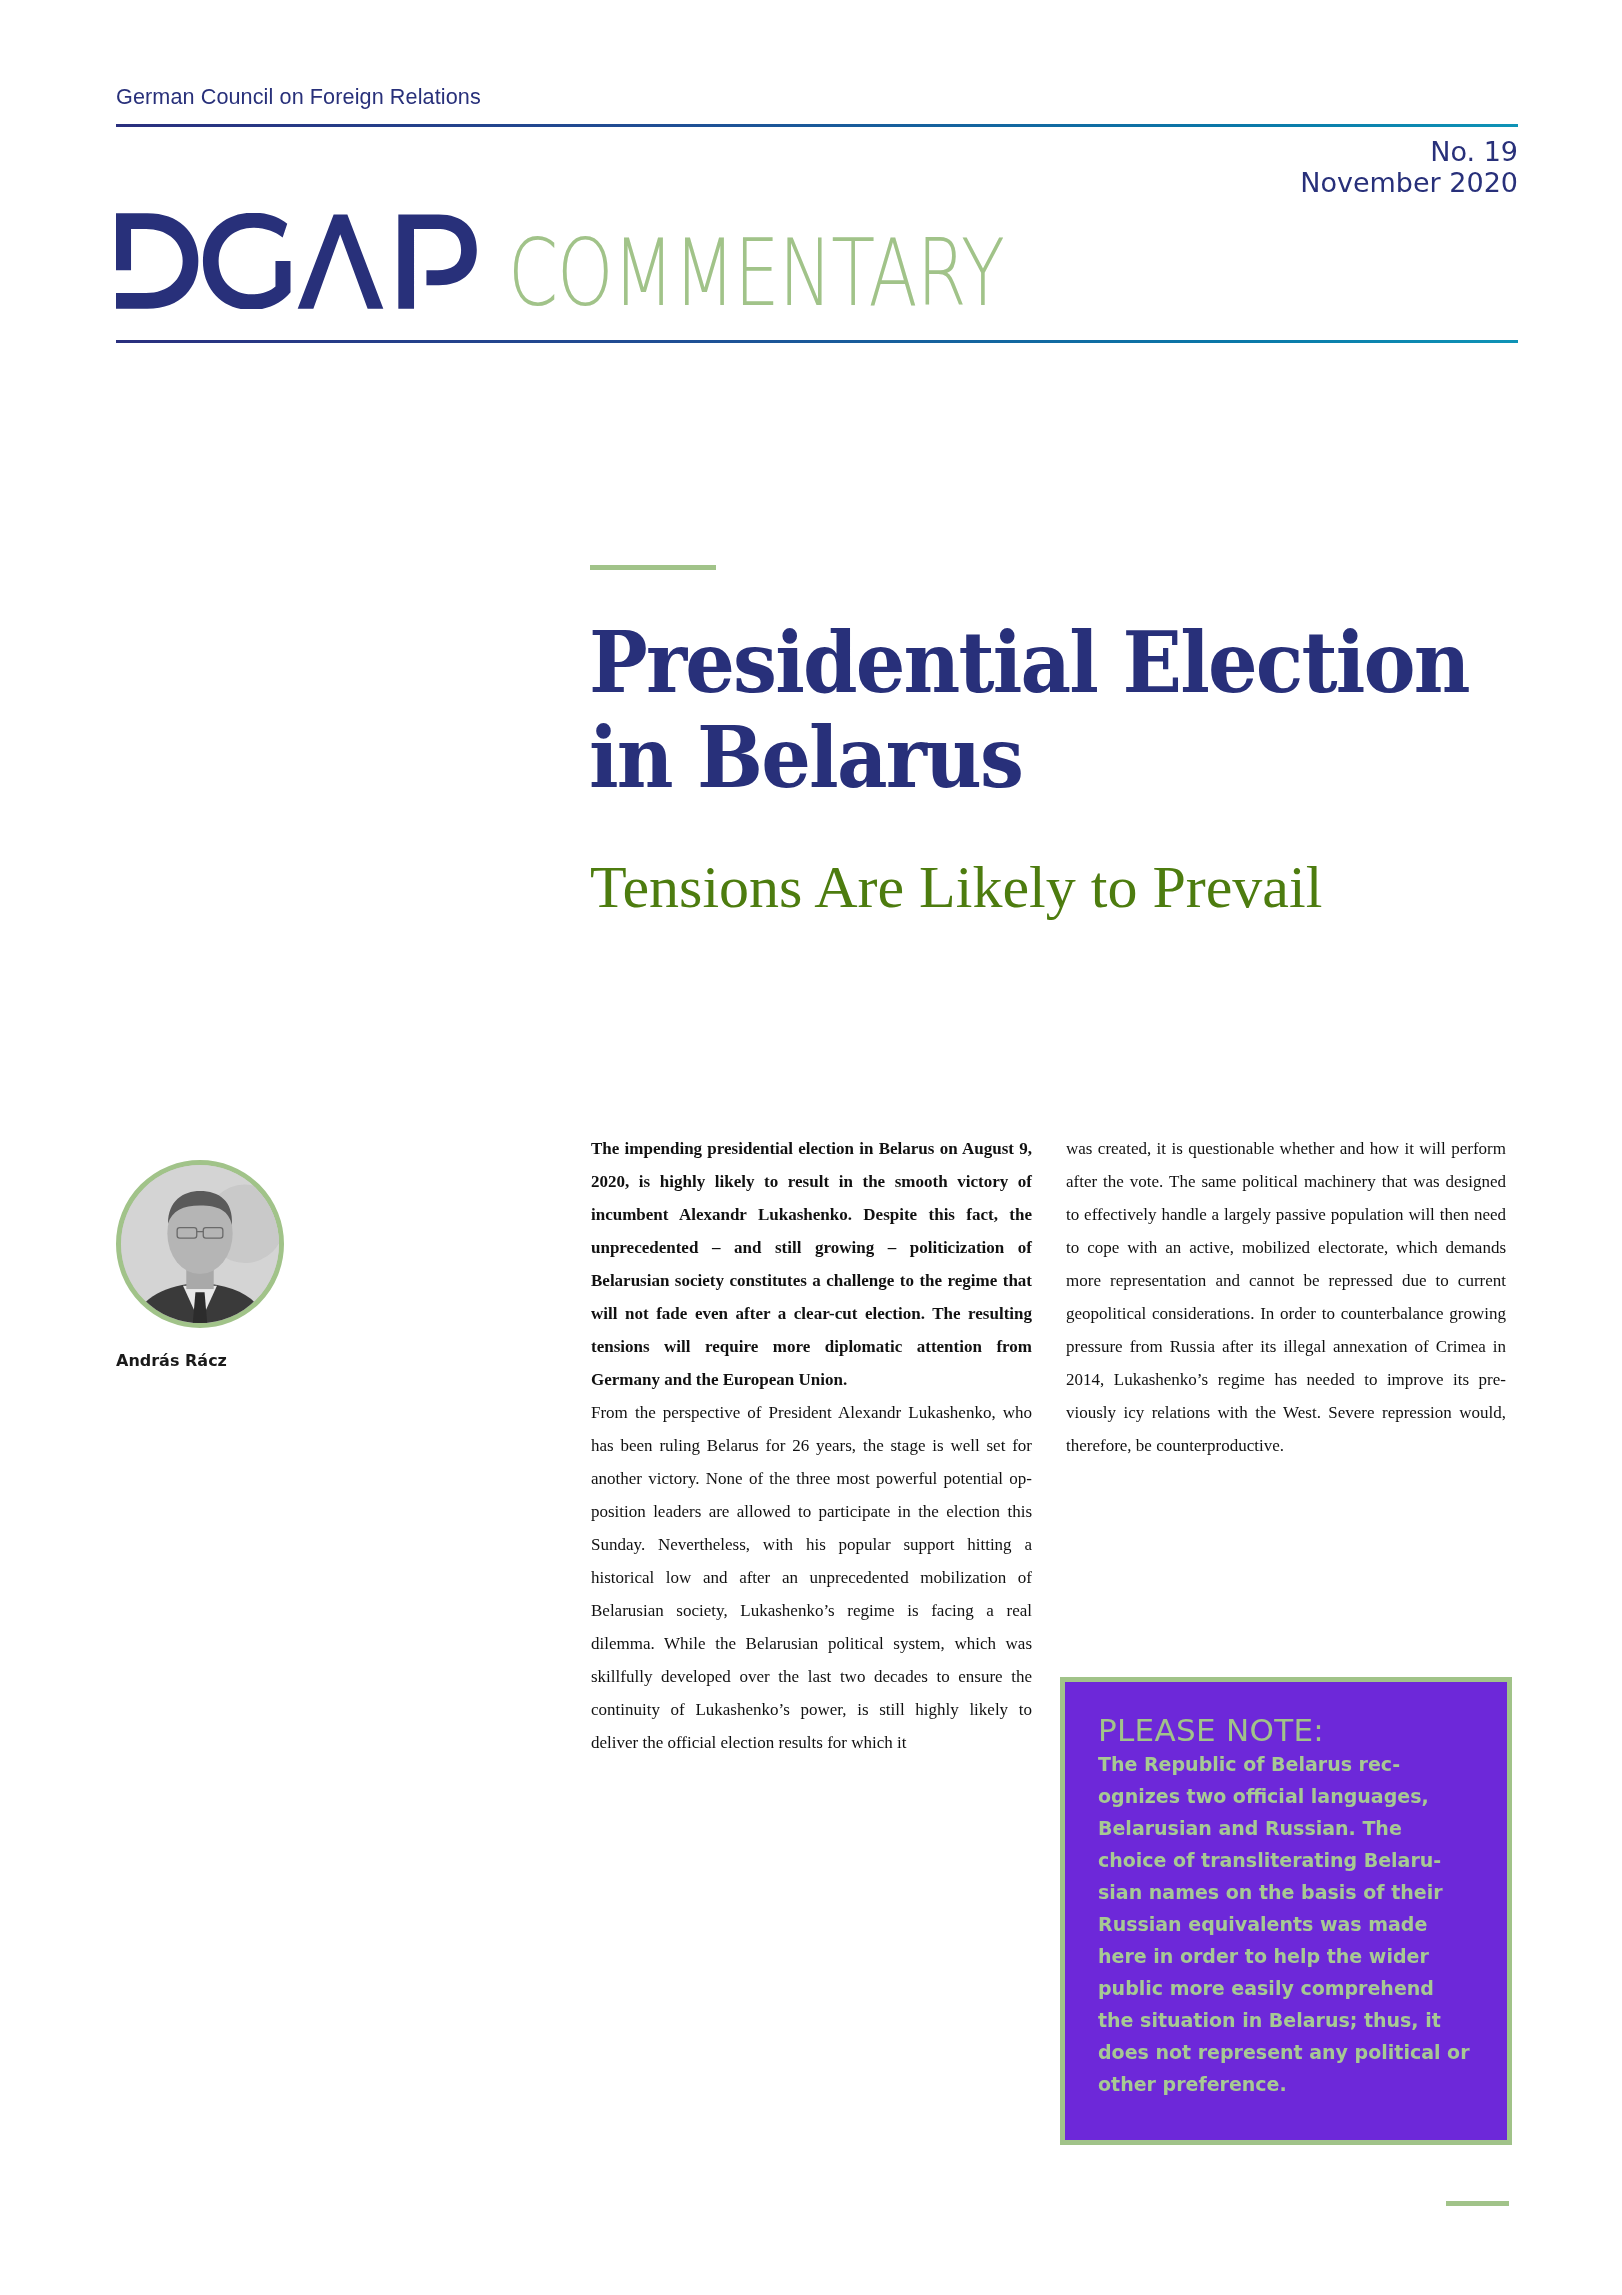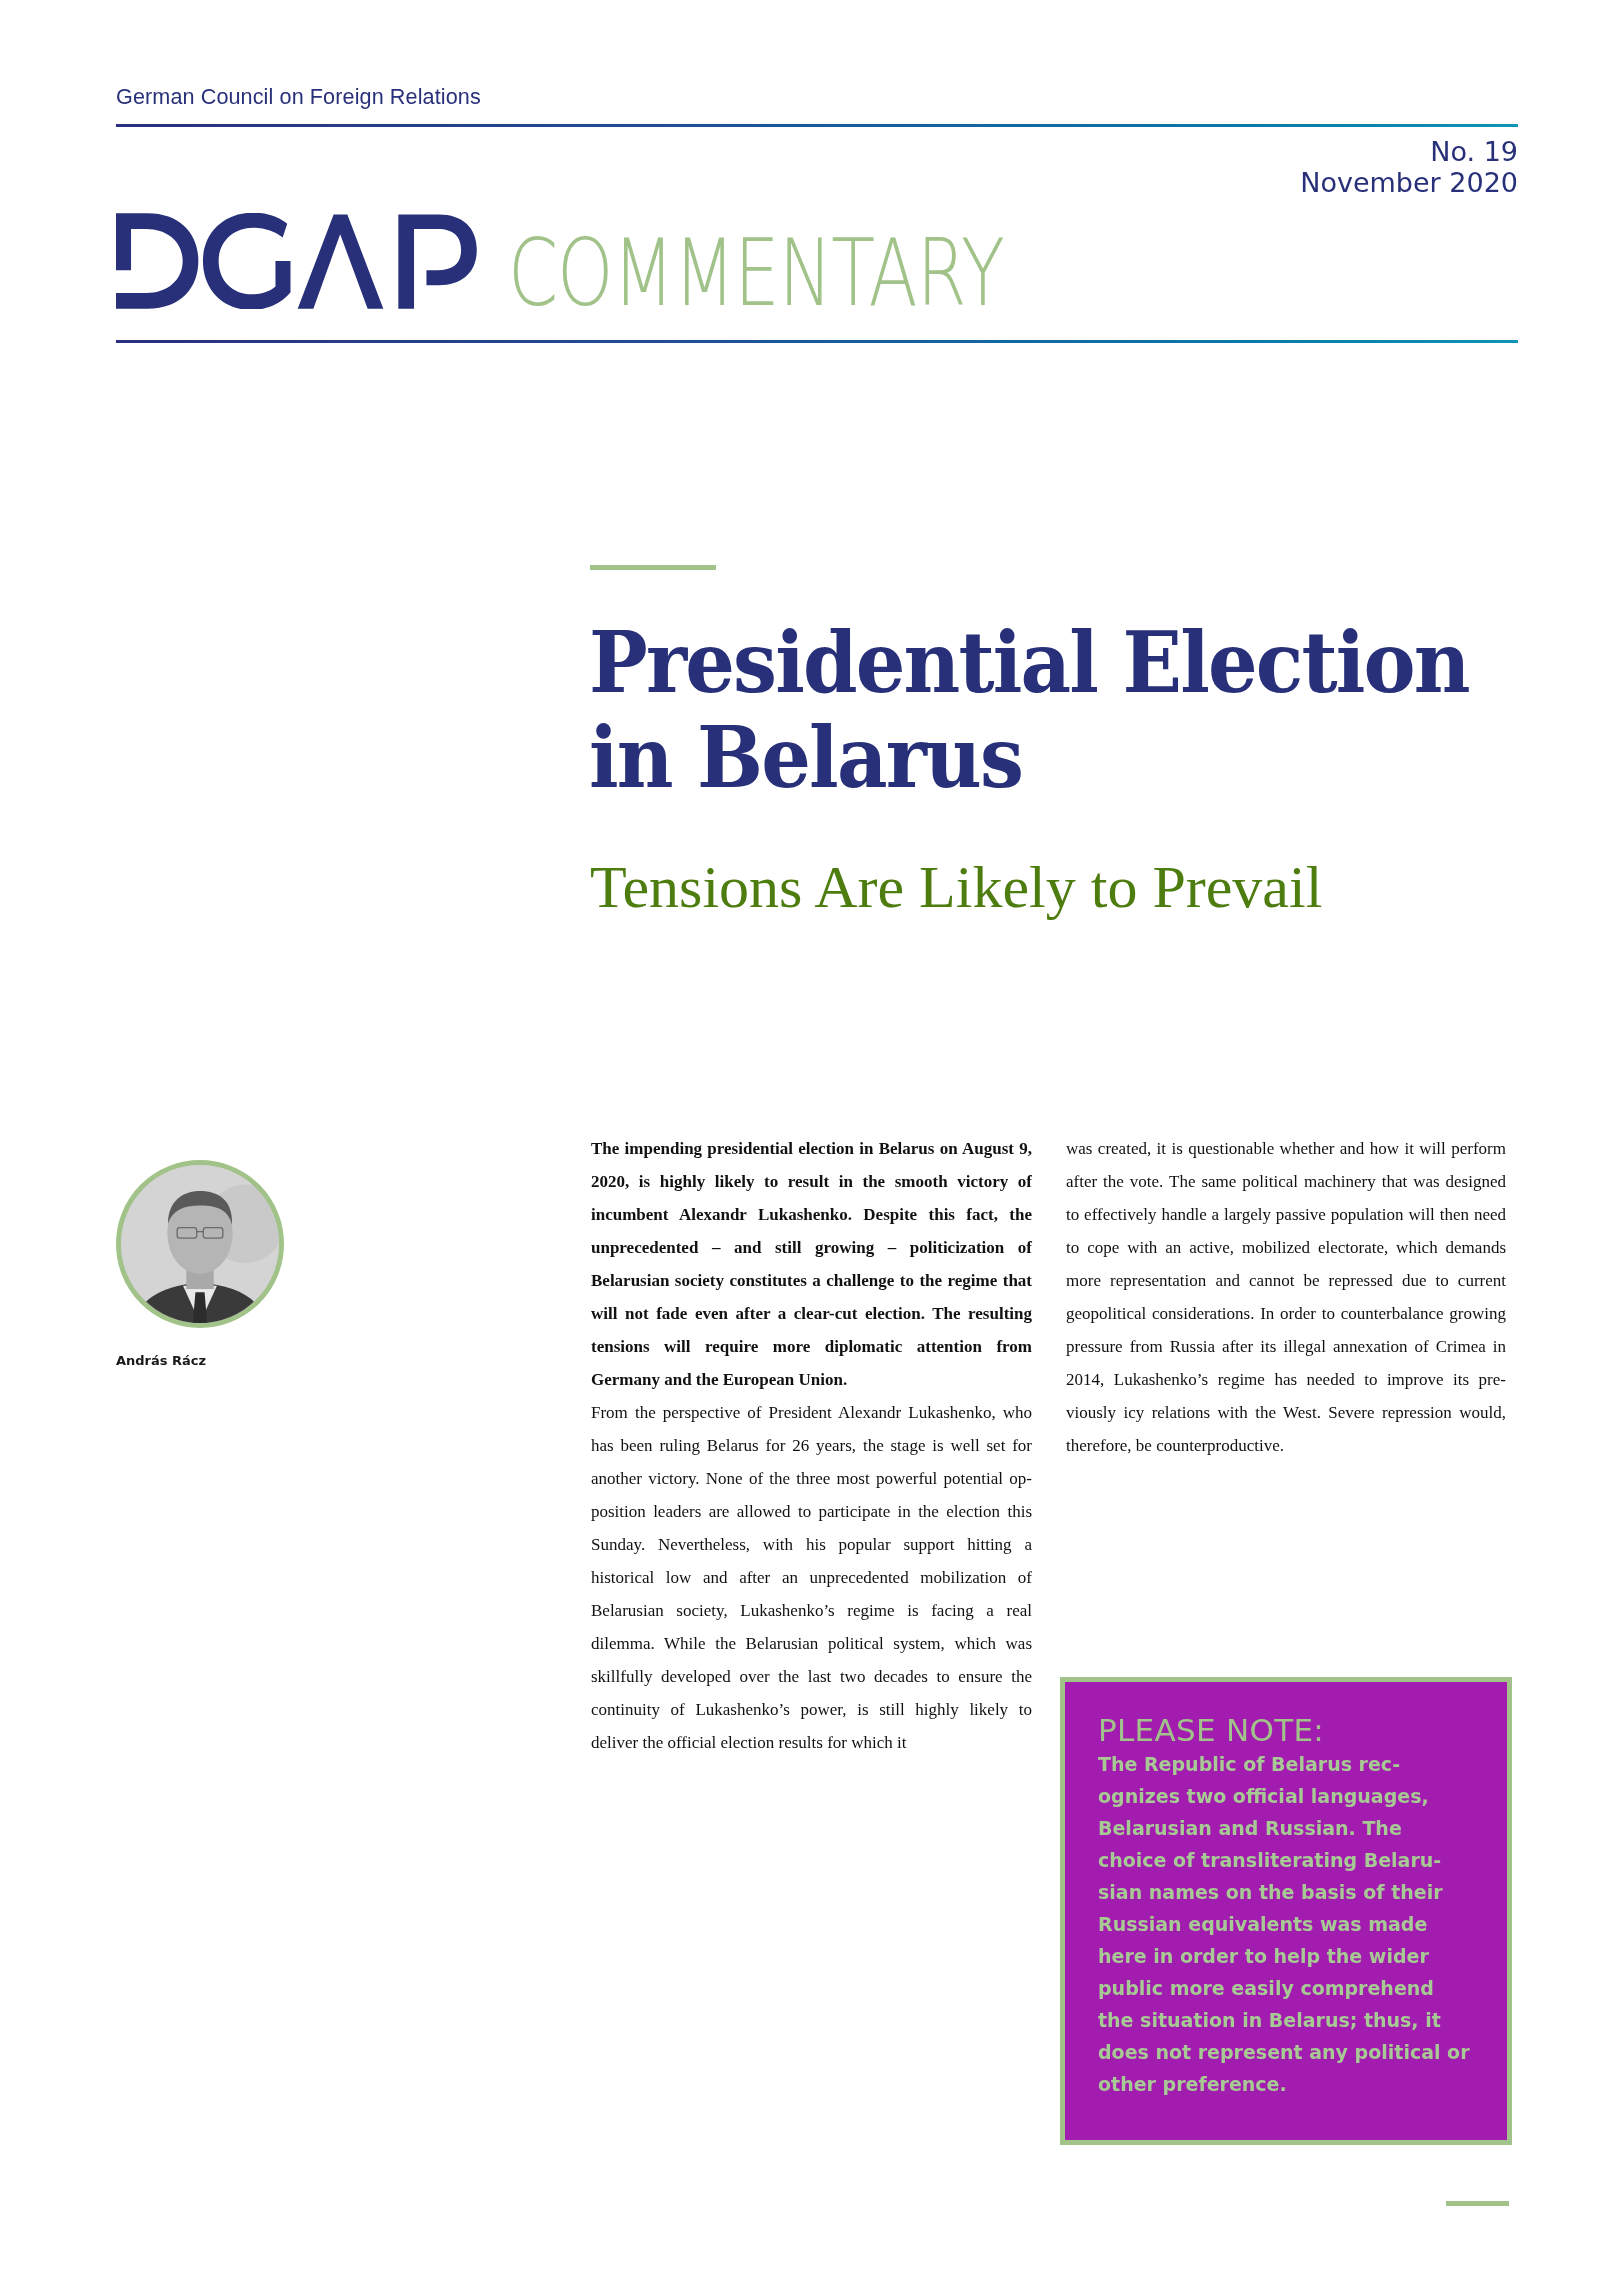--- a/index.html
+++ b/index.html
@@ -55,38 +55,38 @@
 
     .avatar {
       left: 116px; top: 1160px; width: 158px; height: 158px;
       border: 5.2px solid #a1c389; border-radius: 50%;
       overflow: hidden;
       background: radial-gradient(circle at 55% 40%, #e6e6e6 0%, #cfcfcf 55%, #a8a8a8 100%);
     }
     .author-block {
       left: 116px; top: 1348px; width: 340px;
       font-family: "DejaVu Sans", sans-serif; color: #1a1a1a;
-      font-size: 13px; line-height: 25px;
+      font-size: 16px; line-height: 25px;
     }
     .author-name { font-weight: bold; display: block; }
     .author-role { display: block; }
 
     .col {
       font-family: "Liberation Serif", serif;
       font-size: 17px; line-height: 33px; color: #111111;
       text-align: justify; hyphens: manual;
     }
     .col1 { left: 591px; top: 1132px; width: 441px; }
     .col2 { left: 1066px; top: 1132px; width: 440px; }
     .lead { font-weight: bold; display: block; margin-bottom: 32px; }
     .col p { margin: 0; }
 
     .note-box {
       left: 1060px; top: 1677px; width: 442px; height: 458px;
-      border: 5.2px solid #a1c389; background: #a21caf;
+      border: 5.2px solid #a1c389; background: #6d28d9;
     }
     .note-inner { position: absolute; left: 33px; top: 31px; width: 373px; }
     .note-heading {
       font-family: "DejaVu Sans", sans-serif; font-size: 31px; line-height: 35px;
       color: #a1c389; display: block; letter-spacing: 0.3px;
     }
     .note-text {
       font-family: "DejaVu Sans", sans-serif; font-size: 19px; line-height: 32px;
       color: #a7c993; display: block; font-weight: 600;
     }

